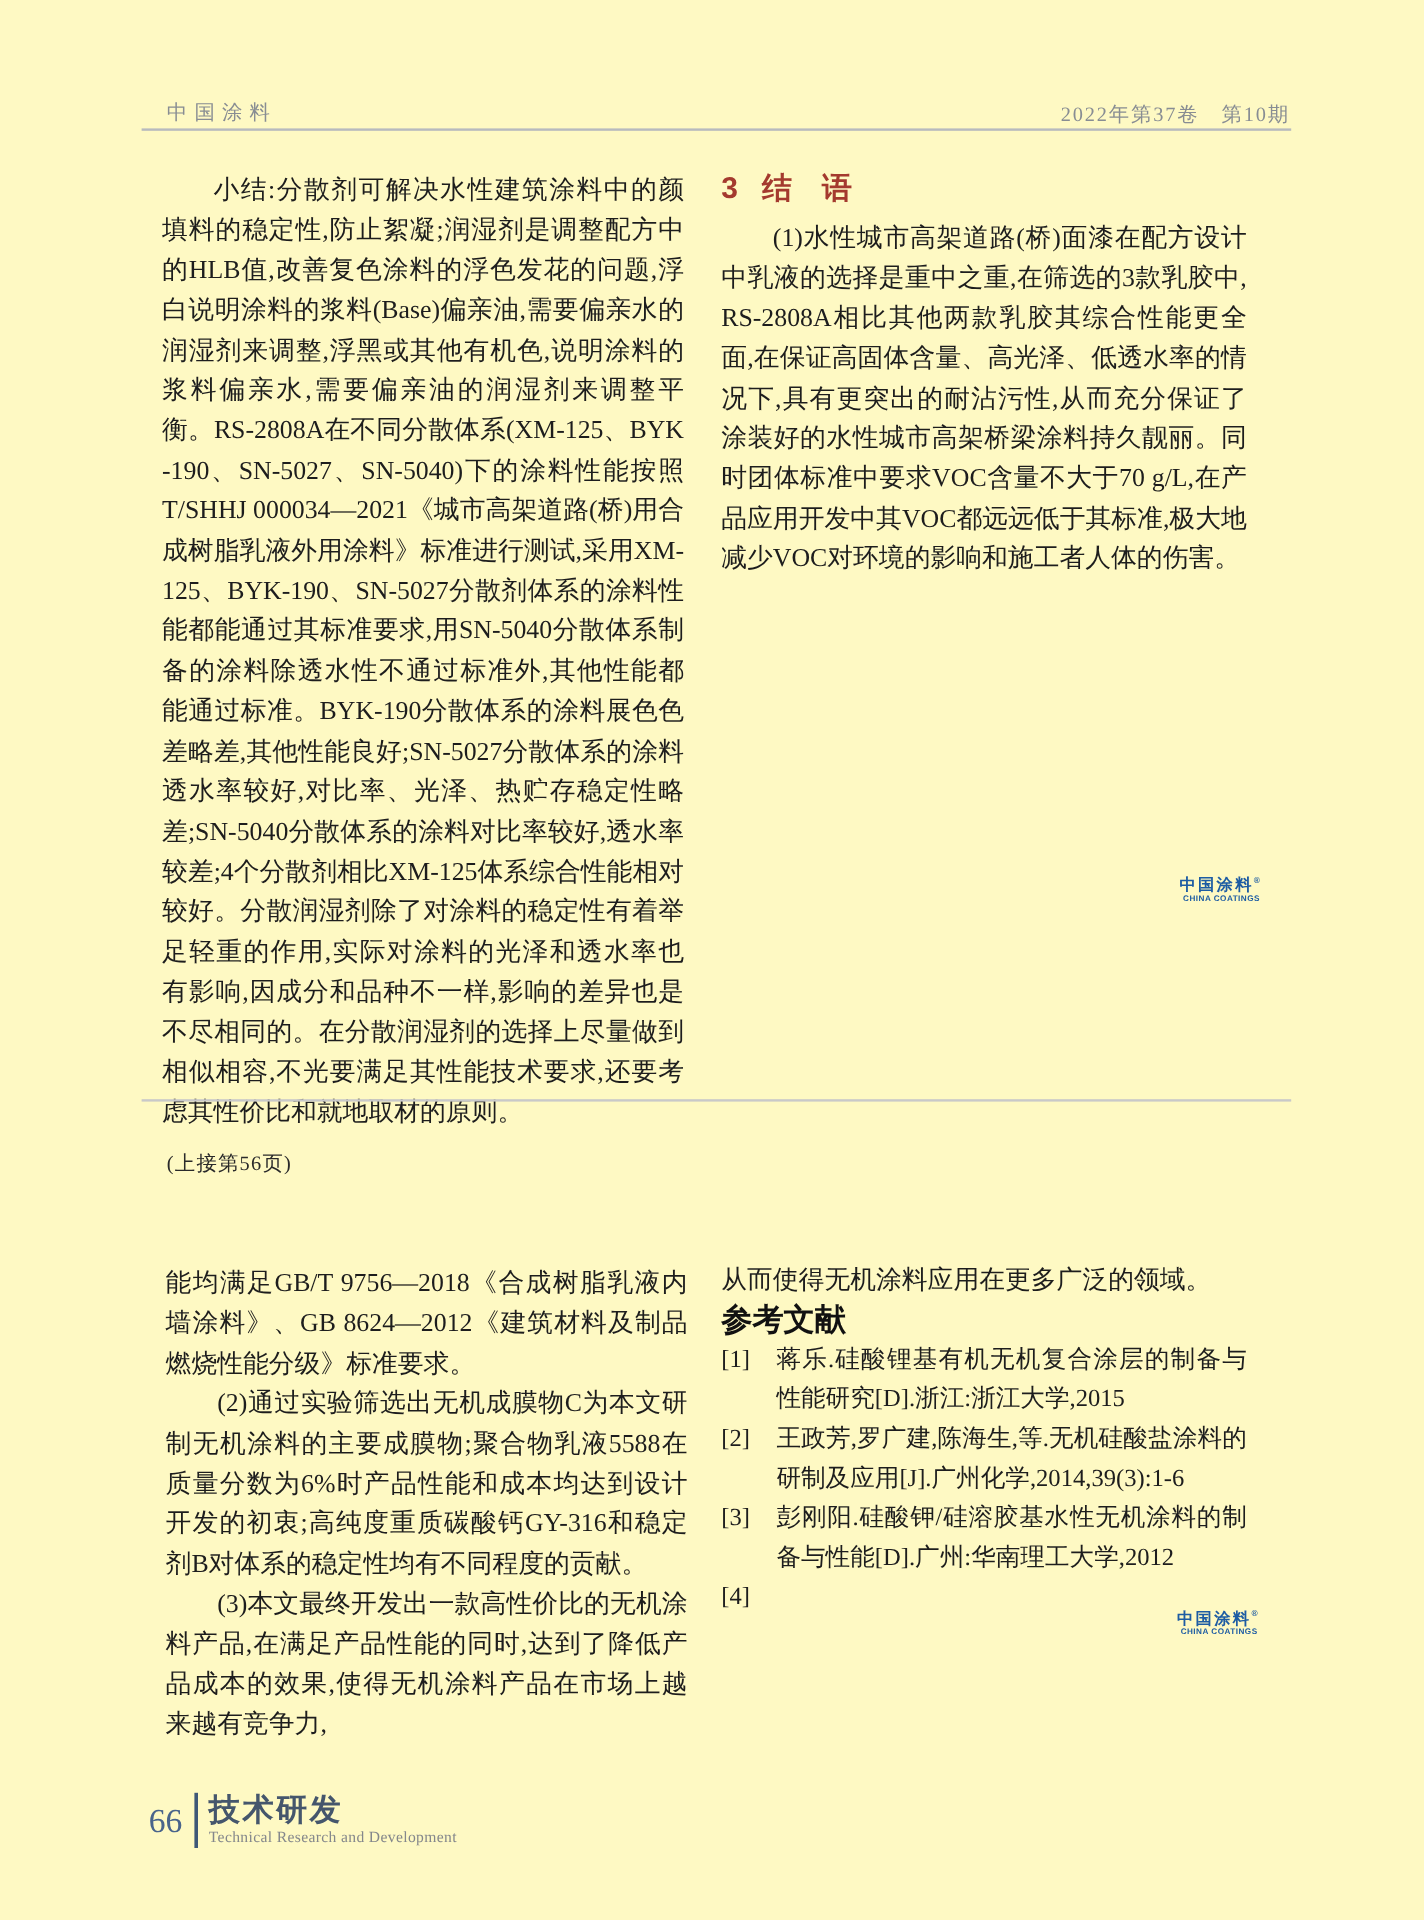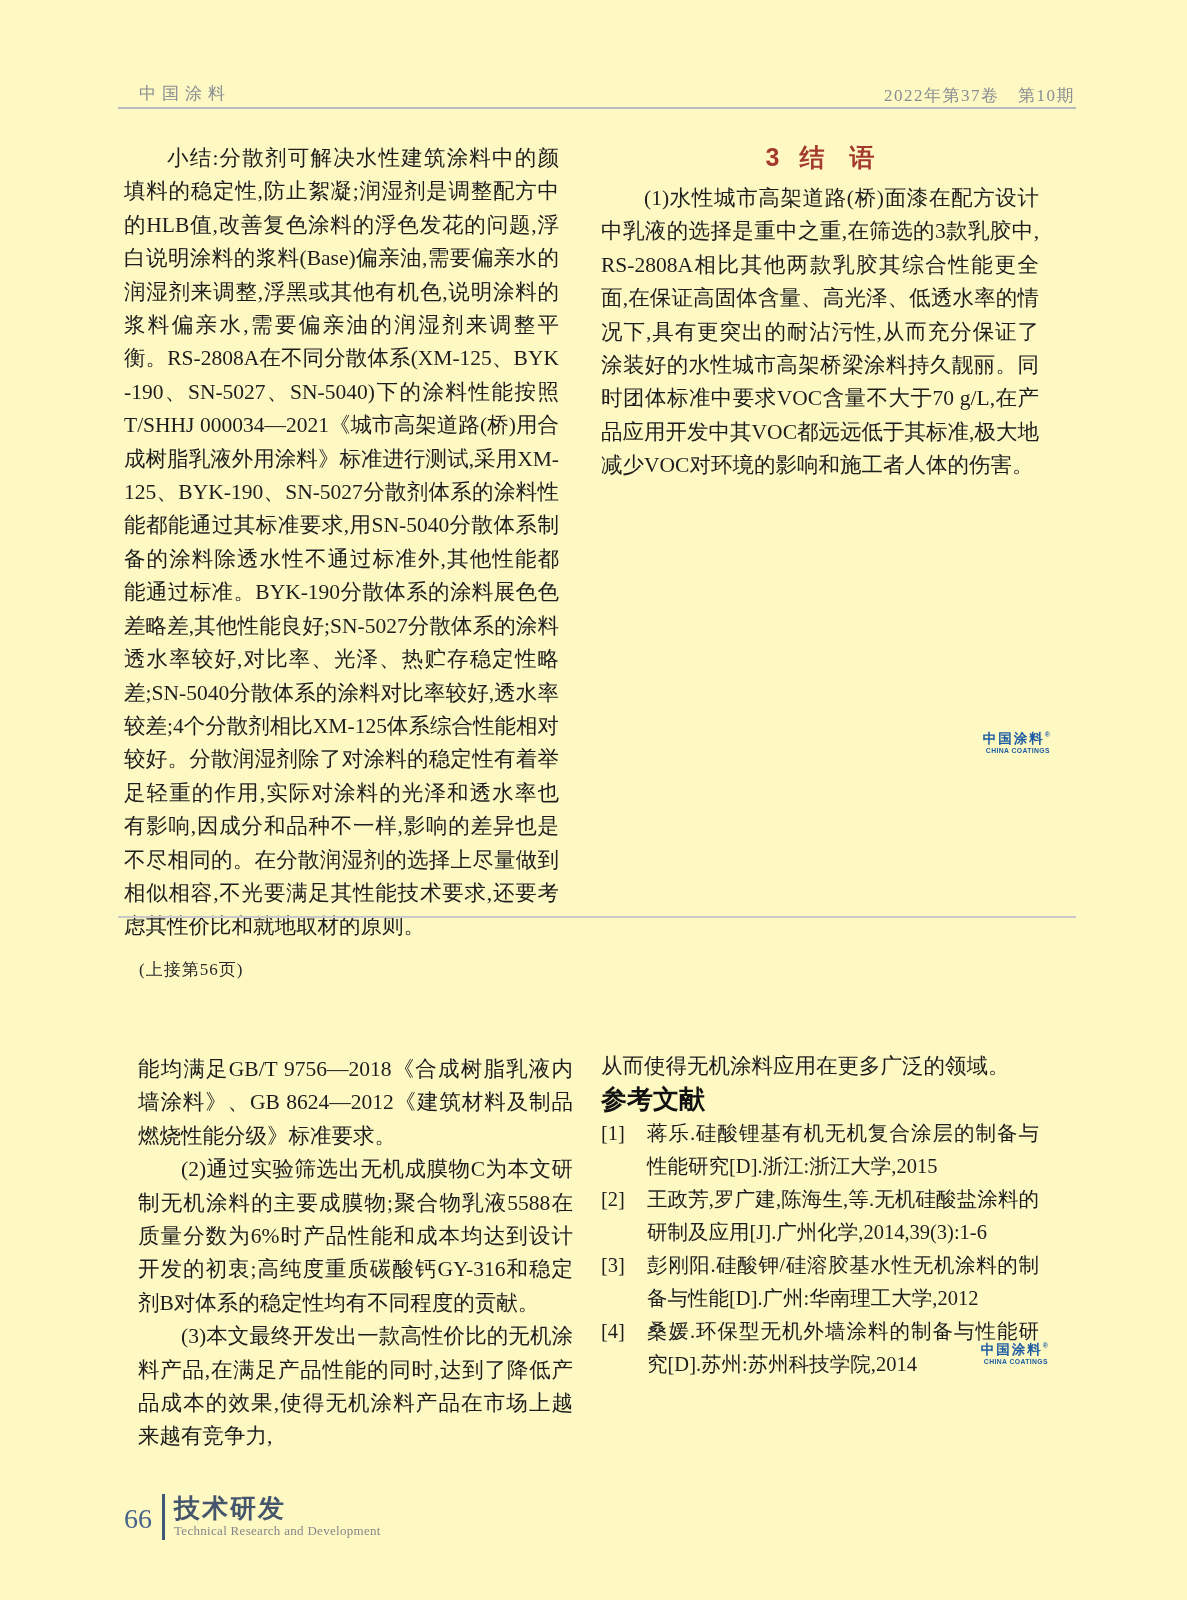--- a/index.html
+++ b/index.html
@@ -27,31 +27,31 @@
   }
   
   .col {
     position:absolute;
     font-size:21.5px; line-height:33.4px;
     text-align:justify; text-justify:inter-character;
     word-break:break-all;
   }
   .col p { margin:0; text-indent:2em; }
   .col p.noindent { text-indent:0; }
-  .top-left  { left:124px; top:142px; width:435px; }
+  .top-left  { left:135px; top:142px; width:435px; }
   .top-right { left:601px; top:143px; width:438px; }
   .bottom-left  { left:138px; top:1053px; width:435px; }
   .bottom-right { left:601px; top:1050px; width:438px; }
 
   .section-heading {
     margin:0 0 10px 0;
     font-family:"Liberation Sans", sans-serif;
     font-weight:bold; font-size:25px; line-height:29px;
     color:var(--heading_accent, #a43a2e);
-    text-align:center; text-indent:0;
+    text-align:left; text-indent:0;
   }
   .section-heading .num { margin-right:20px; }
 
   .ref-heading {
     margin:1px 0 2px 0;
     font-family:"Liberation Sans", sans-serif;
     font-weight:bold; font-size:26px; line-height:31px;
     text-align:left; text-indent:0; color:#111;
   }
   .refs { font-size:20.5px; line-height:33px; }
@@ -151,21 +151,20 @@
       <div class="ref-row">
         <span class="ref-num">[2]</span>
         <span class="ref-txt">王政芳,罗广建,陈海生,等.无机硅酸盐涂料的研制及应用[J].广州化学,2014,39(3):1-6</span>
       </div>
       <div class="ref-row">
         <span class="ref-num">[3]</span>
         <span class="ref-txt">彭刚阳.硅酸钾/硅溶胶基水性无机涂料的制备与性能[D].广州:华南理工大学,2012</span>
       </div>
       <div class="ref-row">
         <span class="ref-num">[4]</span>
-        <span class="ref-txt">桑媛.环保型无机外墙涂料的制备与性能研究[D].苏州:苏州科技学院,2014</span>
       </div>
     </div>
   </div>
 
   <div class="logo logo2">
     <div class="cn"><span>中国涂料</span><span class="reg">®</span></div>
     <div class="en">CHINA COATINGS</div>
   </div>
 
   <div class="footer">

